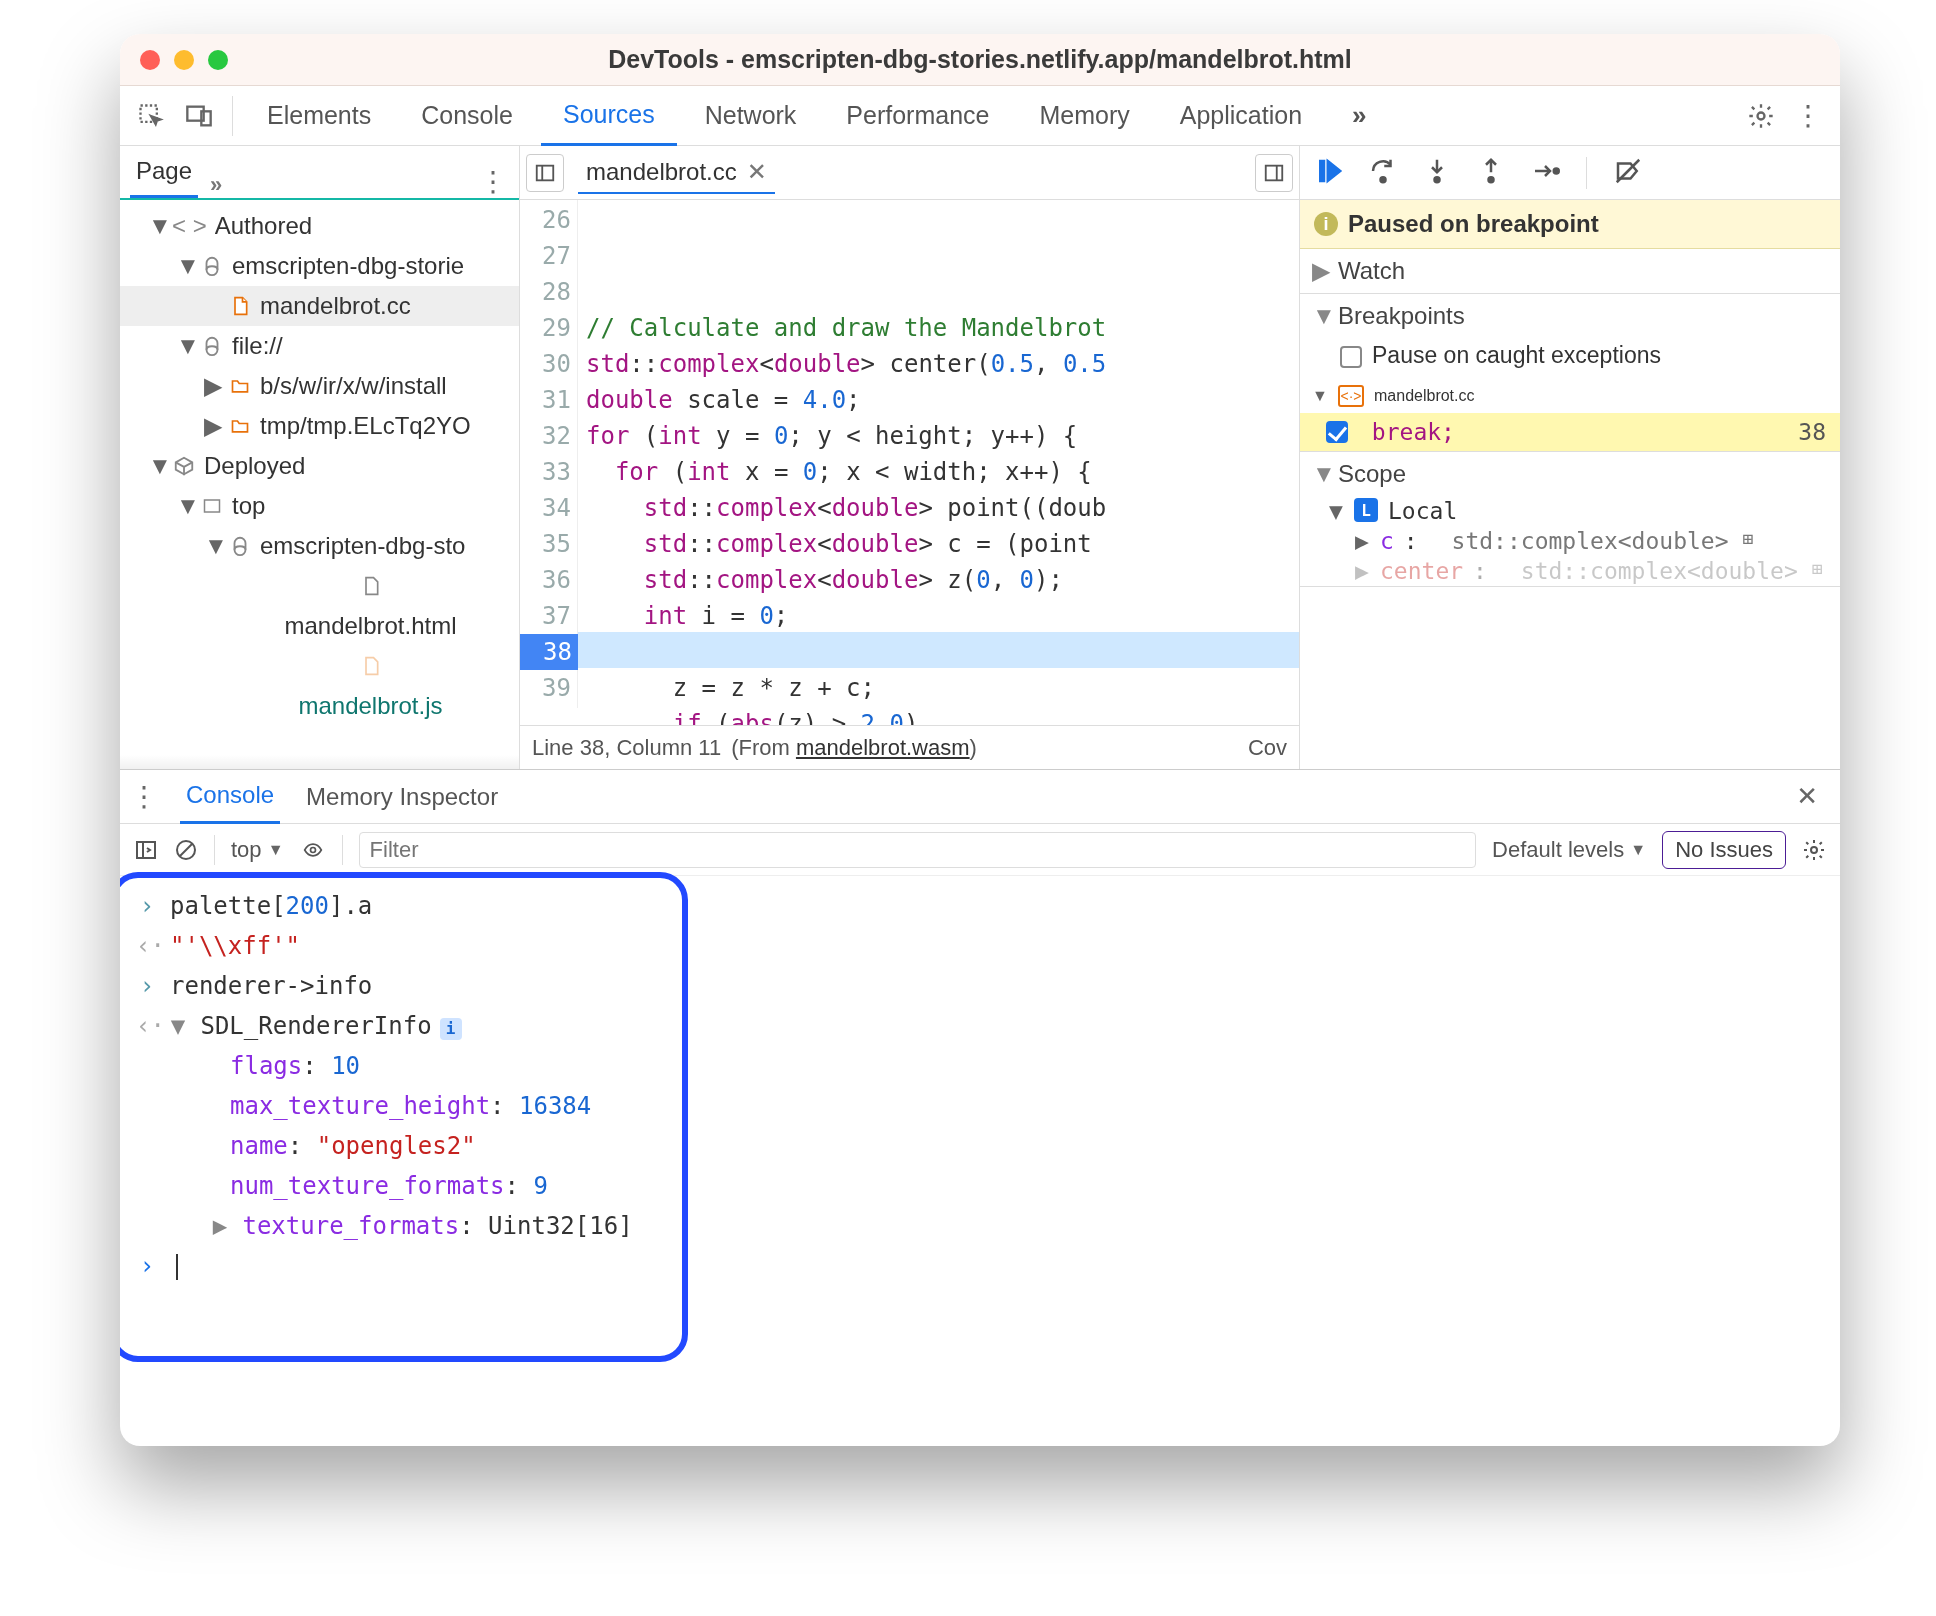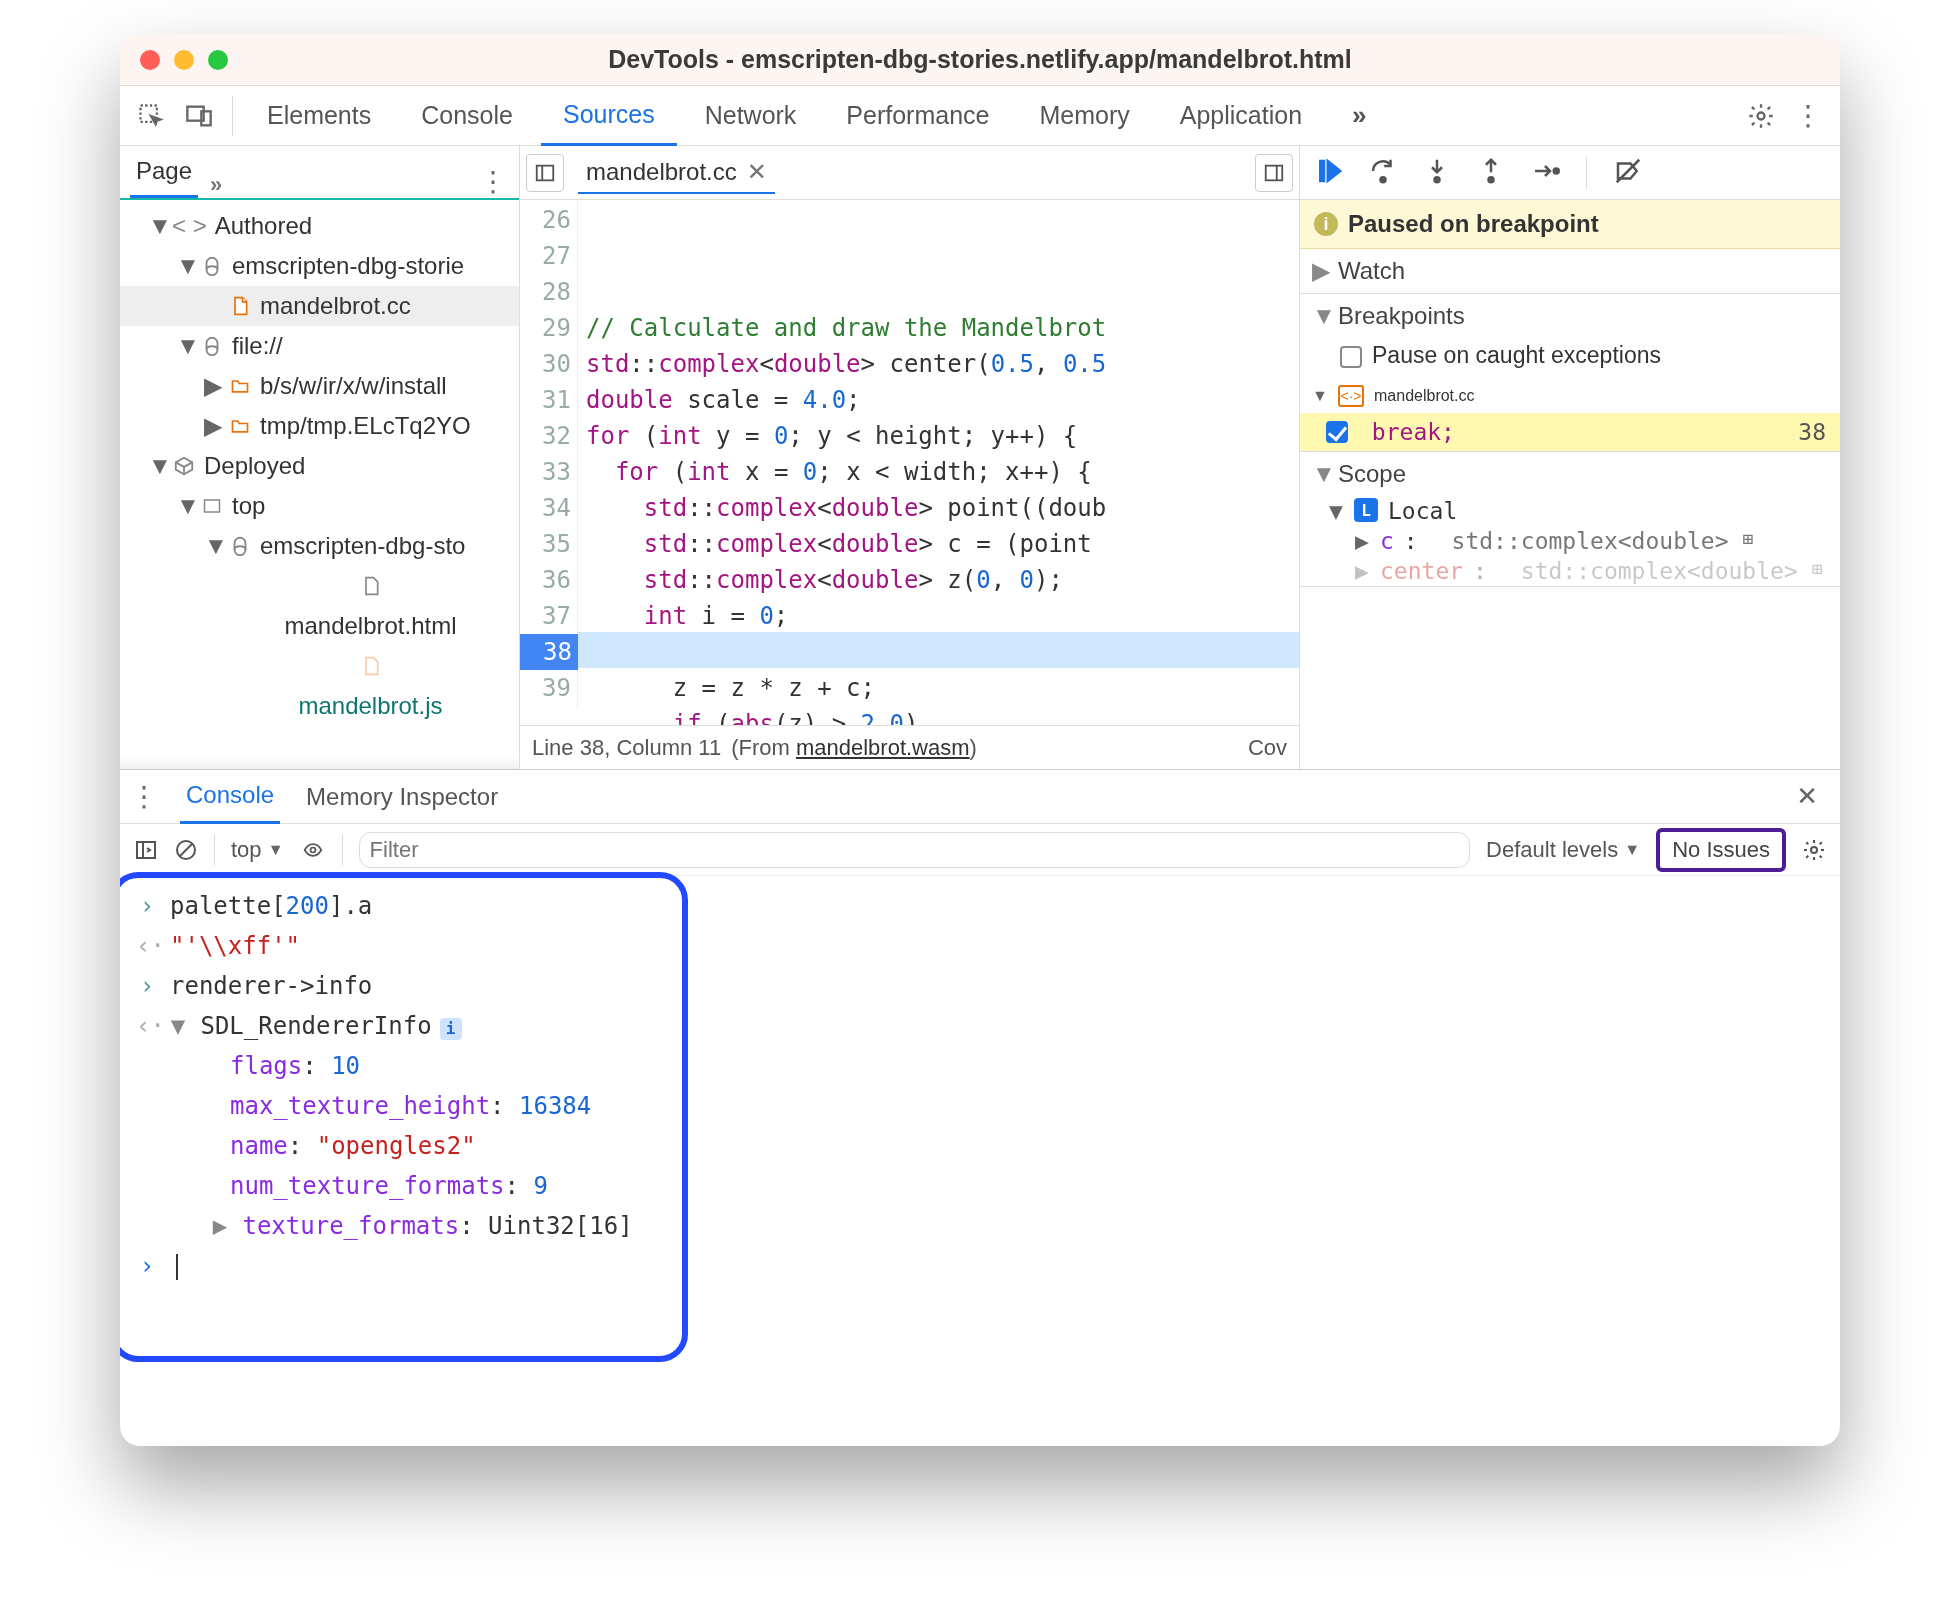--- a/index.html
+++ b/index.html
@@ -87,22 +87,22 @@
   
   .drawer { height:676px; display:flex; flex-direction:column;}
   .drawertabs { height:54px; display:flex; align-items:center; border-bottom:1px solid #ddd; padding:0 10px; gap:20px;}
   .drawertabs .dtab { font-size:24px; color:#555; padding:12px 6px; cursor:pointer;}
   .drawertabs .dtab.active { color:#1a73e8; border-bottom:3px solid #1a73e8; }
   .drawertabs .close { margin-left:auto; font-size:26px; color:#666; padding:6px 12px; cursor:pointer;}
   .consoletoolbar { height:52px; display:flex; align-items:center; gap:16px; padding:0 14px; border-bottom:1px solid #eee;}
   .ctool { display:flex; align-items:center; gap:6px; color:#555; font-size:22px;}
   .ctool .tri { font-size:16px;}
   .filter { flex:1; }
-  .filter input { width:100%; height:36px; border:1px solid #ddd; border-radius:12px; padding:0 10px; font-size:22px;}
-  .pill { border:4px solid #4c1d95; border-radius:6px; padding:5px 12px; font-size:22px; color:#444;}
+  .filter input { width:100%; height:36px; border:1px solid #ddd; border-radius:4px; padding:0 10px; font-size:22px;}
+  .pill { border:1px solid #4c1d95; border-radius:6px; padding:5px 12px; font-size:22px; color:#444;}
   .consolebody { flex:1; font-family:ui-monospace,Menlo,monospace; font-size:24px; line-height:40px; padding:10px 16px; position:relative;}
   .crow { display:flex; gap:12px; align-items:flex-start;}
   .crow .pfx { width:22px; color:#8aa; text-align:center;}
   .crow .pfx.in { color:#59a;} .crow .pfx.out { color:#aaa;}
   .crow .body { flex:1;}
   .consolebody .num { color:#1967d2;}
   .consolebody .str { color:#c5221f;}
   .consolebody .key { color:#8a2be2;}
   .consolebody .class { color:#333;}
   .info-badge{ display:inline-flex; width:22px;height:22px;border-radius:4px;background:#cfe3ff;color:#1967d2;align-items:center;justify-content:center;font-size:16px;font-weight:700;margin-left:8px;}

